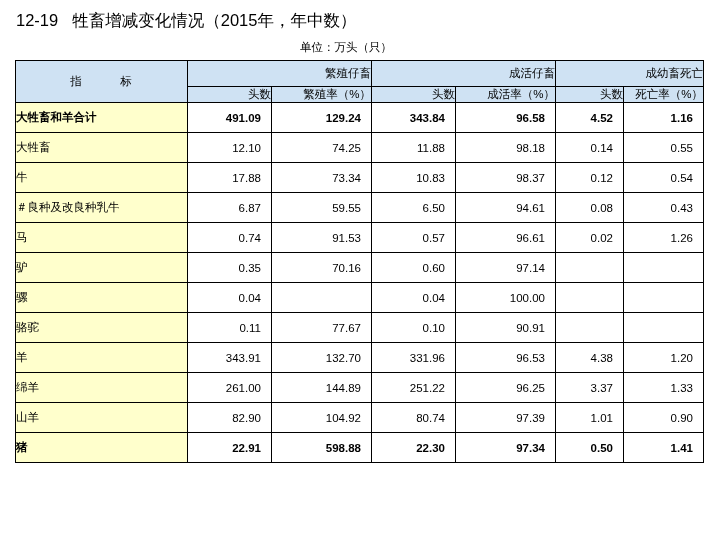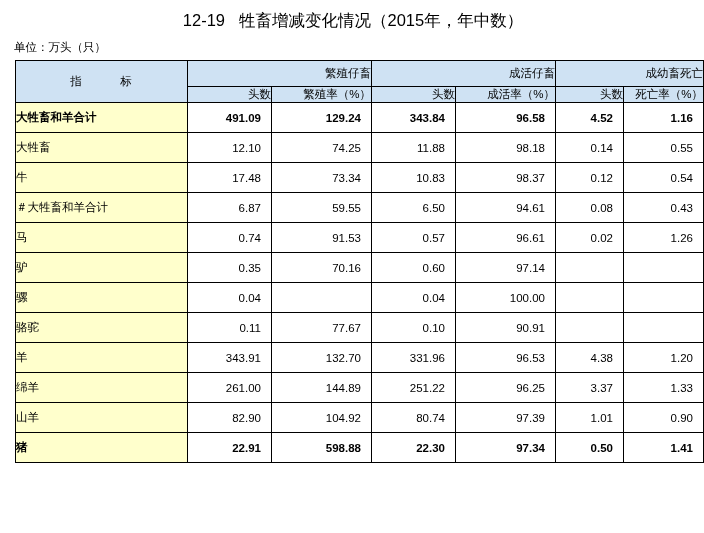--- a/index.html
+++ b/index.html
@@ -21,27 +21,26 @@
     position: relative;
     box-sizing: border-box;
     padding: 8px 14px 0 14px;
   }
   .title {
     font-size: 16.5px;
     font-weight: normal;
     letter-spacing: 0px;
     margin: 2px 0 0 2px;
     white-space: nowrap;
-    text-align: center;
   }
   .title .code {
     margin-right: 14px;
   }
   .unit-line {
-    text-align: left;
+    text-align: center;
     font-size: 11.5px;
     margin: 8px 12px 5px 0;
   }
   table.main {
     border-collapse: collapse;
     width: 676px;
     margin-left: 1px;
     table-layout: fixed;
   }
   table.main th, table.main td {
@@ -140,29 +139,29 @@
           <td class="stub ind1">大牲畜</td>
           <td class="num">12.10</td>
           <td class="num">74.25</td>
           <td class="num">11.88</td>
           <td class="num">98.18</td>
           <td class="num">0.14</td>
           <td class="num">0.55</td>
         </tr>
         <tr>
           <td class="stub ind2">牛</td>
-          <td class="num">17.48</td>
+          <td class="num">17.88</td>
           <td class="num">73.34</td>
           <td class="num">10.83</td>
           <td class="num">98.37</td>
           <td class="num">0.12</td>
           <td class="num">0.54</td>
         </tr>
         <tr>
-          <td class="stub ind3">＃大牲畜和羊合计</td>
+          <td class="stub ind3">＃良种及改良种乳牛</td>
           <td class="num">6.87</td>
           <td class="num">59.55</td>
           <td class="num">6.50</td>
           <td class="num">94.61</td>
           <td class="num">0.08</td>
           <td class="num">0.43</td>
         </tr>
         <tr>
           <td class="stub ind2">马</td>
           <td class="num">0.74</td>

